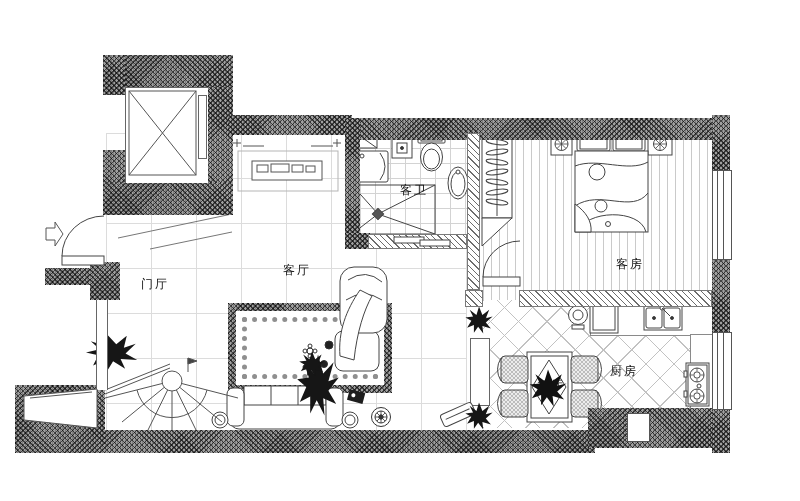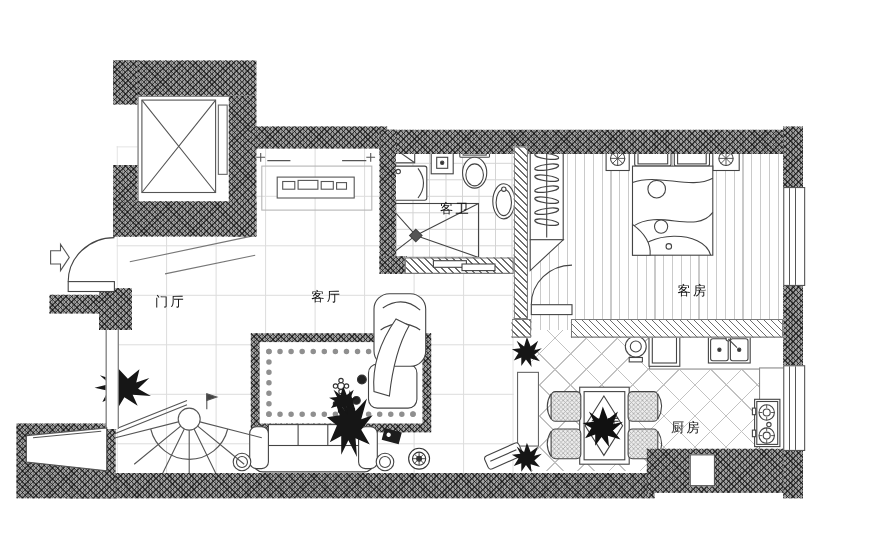--- a/index.html
+++ b/index.html
@@ -342,24 +342,24 @@
     <g stroke="#444" fill="#fff">
       <rect x="394" y="237" width="30" height="6"></rect>
       <rect x="420" y="240" width="30" height="6"></rect>
     </g>
     <g stroke="#555" fill="#fff">
       <polygon points="24,396 97,389 97,428 24,420"></polygon>
       <path d="M30,398 L92,392" fill="none"></path>
     </g>
   </svg>
 
-  <div class="lbl" style="left:141px;top:266px">门厅</div>
+  <div class="lbl" style="left:141px;top:276px">门厅</div>
   <div class="lbl" style="left:283px;top:262px">客厅</div>
   <div class="lbl" style="left:400px;top:182px">客卫</div>
   <div class="lbl" style="left:616px;top:256px">客房</div>
   <div class="lbl" style="left:537px;top:377px">餐厅</div>
-  <div class="lbl" style="left:610px;top:381px">厨房</div>
+  <div class="lbl" style="left:610px;top:363px">厨房</div>
 
   <svg class="a" style="left:530px;top:370px;z-index:7;overflow:visible" width="40" height="36">
     <use href="#plant" transform="translate(18,18) scale(1.15)" fill="#111"></use>
   </svg>
 
 </div>
 
 </body></html>

